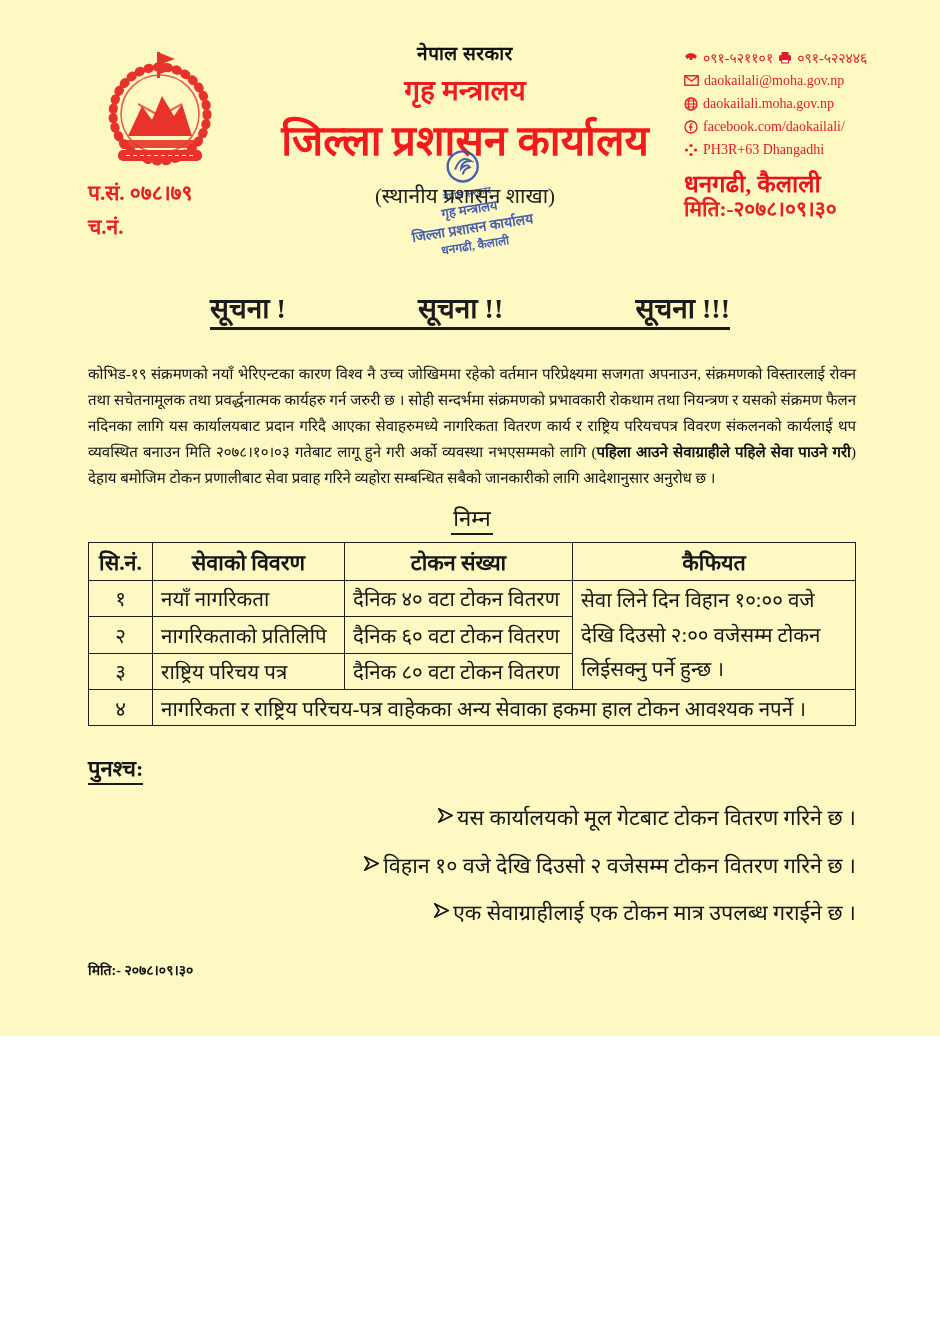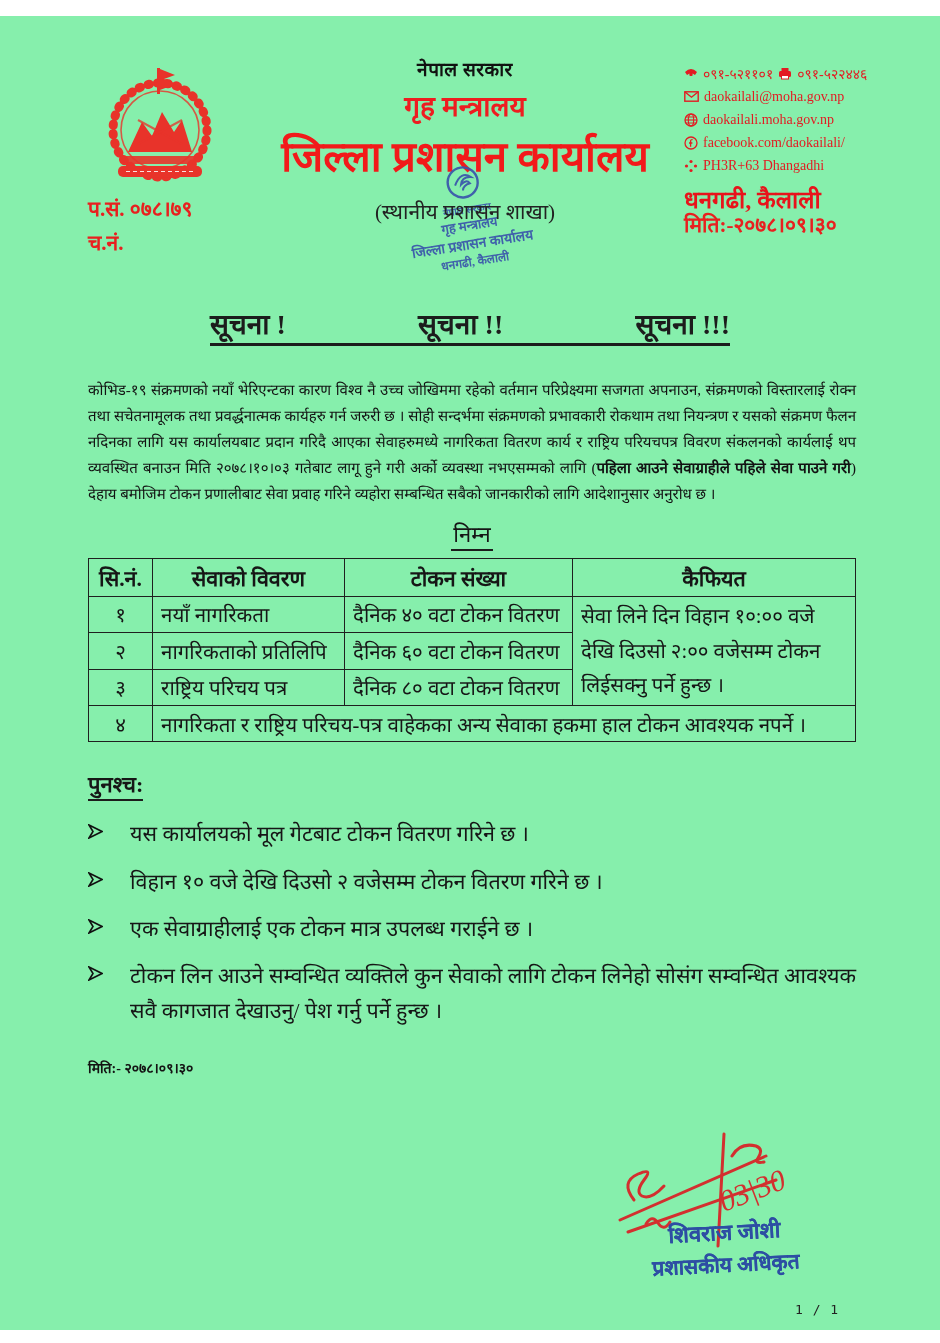--- a/index.html
+++ b/index.html
@@ -1,18 +1,18 @@
 <!DOCTYPE html>
 <html><head>
 <meta charset="utf-8">
 <style>
   * { margin:0; padding:0; box-sizing:border-box; }
   html,body { background:#ffffff; }
   body { font-family:"Liberation Serif", serif; color:#161616; }
-  .page { position:relative; width:940px; height:1314px; background:#86efac; overflow:hidden; margin:16px auto; }
+  .page { position:relative; width:940px; height:1036px; background:#fef9c3; overflow:hidden; margin:0 auto; }
 
   
   .header { position:relative; height:272px; }
   .emblem { position:absolute; left:94px; top:44px; width:132px; height:132px; }
   .center-head { position:absolute; left:230px; top:40px; width:470px; text-align:center; }
   .gov-title { font-size:19px; font-weight:bold; color:#111; letter-spacing:.5px; }
   .ministry { font-size:28px; font-weight:bold; color:#ee1c20; margin-top:4px; }
   .office-title { font-size:42px; font-weight:bold; color:#f21a1a; margin-top:2px; white-space:nowrap; }
   .section-line { font-size:21px; color:#222; margin-top:14px; position:relative; z-index:2; }
   .ref-block { position:absolute; left:88px; top:176px; color:#e8201f; font-weight:bold; font-size:21px; line-height:34px; }
@@ -47,21 +47,21 @@
   .col-sn { width:64px; text-align:center; }
   .col-service { width:192px; }
   .col-token { width:228px; }
   .col-remark { }
   td.remark-cell { line-height:1.7; }
 
   
   .punashcha { margin-top:26px; }
   .punashcha .ps-title { display:inline-block; font-size:22px; font-weight:bold; border-bottom:2.5px solid #1c1c1c; padding-bottom:1px; }
   ul.ps-list { list-style:none; margin-top:16px; }
-  ul.ps-list li { display:flex; gap:27px; font-size:21.5px; line-height:1.6; margin-bottom:13px; text-align:justify; }
+  ul.ps-list li { display:flex; gap:4px; font-size:21.5px; line-height:1.6; margin-bottom:13px; text-align:justify;justify-content:flex-end; }
   ul.ps-list li .arr { flex:none; margin-top:7px; }
 
   
   .date-bottom { margin-top:30px; font-size:14px; font-weight:bold; color:#131313; }
   .sig-block { position:absolute; left:606px; top:1112px; width:240px; height:165px; z-index:3; }
   .sig-names { position:absolute; left:14px; top:88px; width:210px; text-align:center; transform:rotate(-3deg); color:#2d4ea3; font-weight:bold; }
   .sig-name { font-size:22px; text-shadow:0 0 .6px #2d4ea3; }
   .sig-title { font-size:21px; margin-top:4px; text-shadow:0 0 .6px #2d4ea3; white-space:nowrap; }
   .page-num { position:absolute; left:795px; top:1286px; font-family:"DejaVu Sans Mono", monospace; font-size:13px; color:#222; letter-spacing:1px; }
 </style>
@@ -227,26 +227,20 @@
               <polygon points="1,1 14,7.5 1,14 5,7.5" fill="none" stroke="#111" stroke-width="1.6"></polygon>
             </svg>
           <span>विहान १० वजे देखि दिउसो २ वजेसम्म टोकन वितरण गरिने छ ।</span>
         </li>
         <li>
           <svg class="arr" width="15" height="15" viewBox="0 0 15 15">
               <polygon points="1,1 14,7.5 1,14 5,7.5" fill="none" stroke="#111" stroke-width="1.6"></polygon>
             </svg>
           <span>एक सेवाग्राहीलाई एक टोकन मात्र उपलब्ध गराईने छ ।</span>
         </li>
-        <li>
-          <svg class="arr" width="15" height="15" viewBox="0 0 15 15">
-              <polygon points="1,1 14,7.5 1,14 5,7.5" fill="none" stroke="#111" stroke-width="1.6"></polygon>
-            </svg>
-          <span>टोकन लिन आउने सम्वन्धित व्यक्तिले कुन सेवाको लागि टोकन लिनेहो सोसंग सम्वन्धित आवश्यक सवै कागजात देखाउनु/ पेश गर्नु पर्ने हुन्छ ।</span>
-        </li>
       </ul>
     </div>
 
     <div class="date-bottom">मिति:- २०७८।०९।३०</div>
   </div>
 
   <div class="sig-block">
     <svg width="240" height="120" viewBox="0 0 240 120">
       <g fill="none" stroke="#d32f2f" stroke-width="3" stroke-linecap="round">
         <path d="M28 72 q-14 -18 4 -26 q16 -7 6 6 q-9 12 -2 16 q9 4 22 -10"></path>

